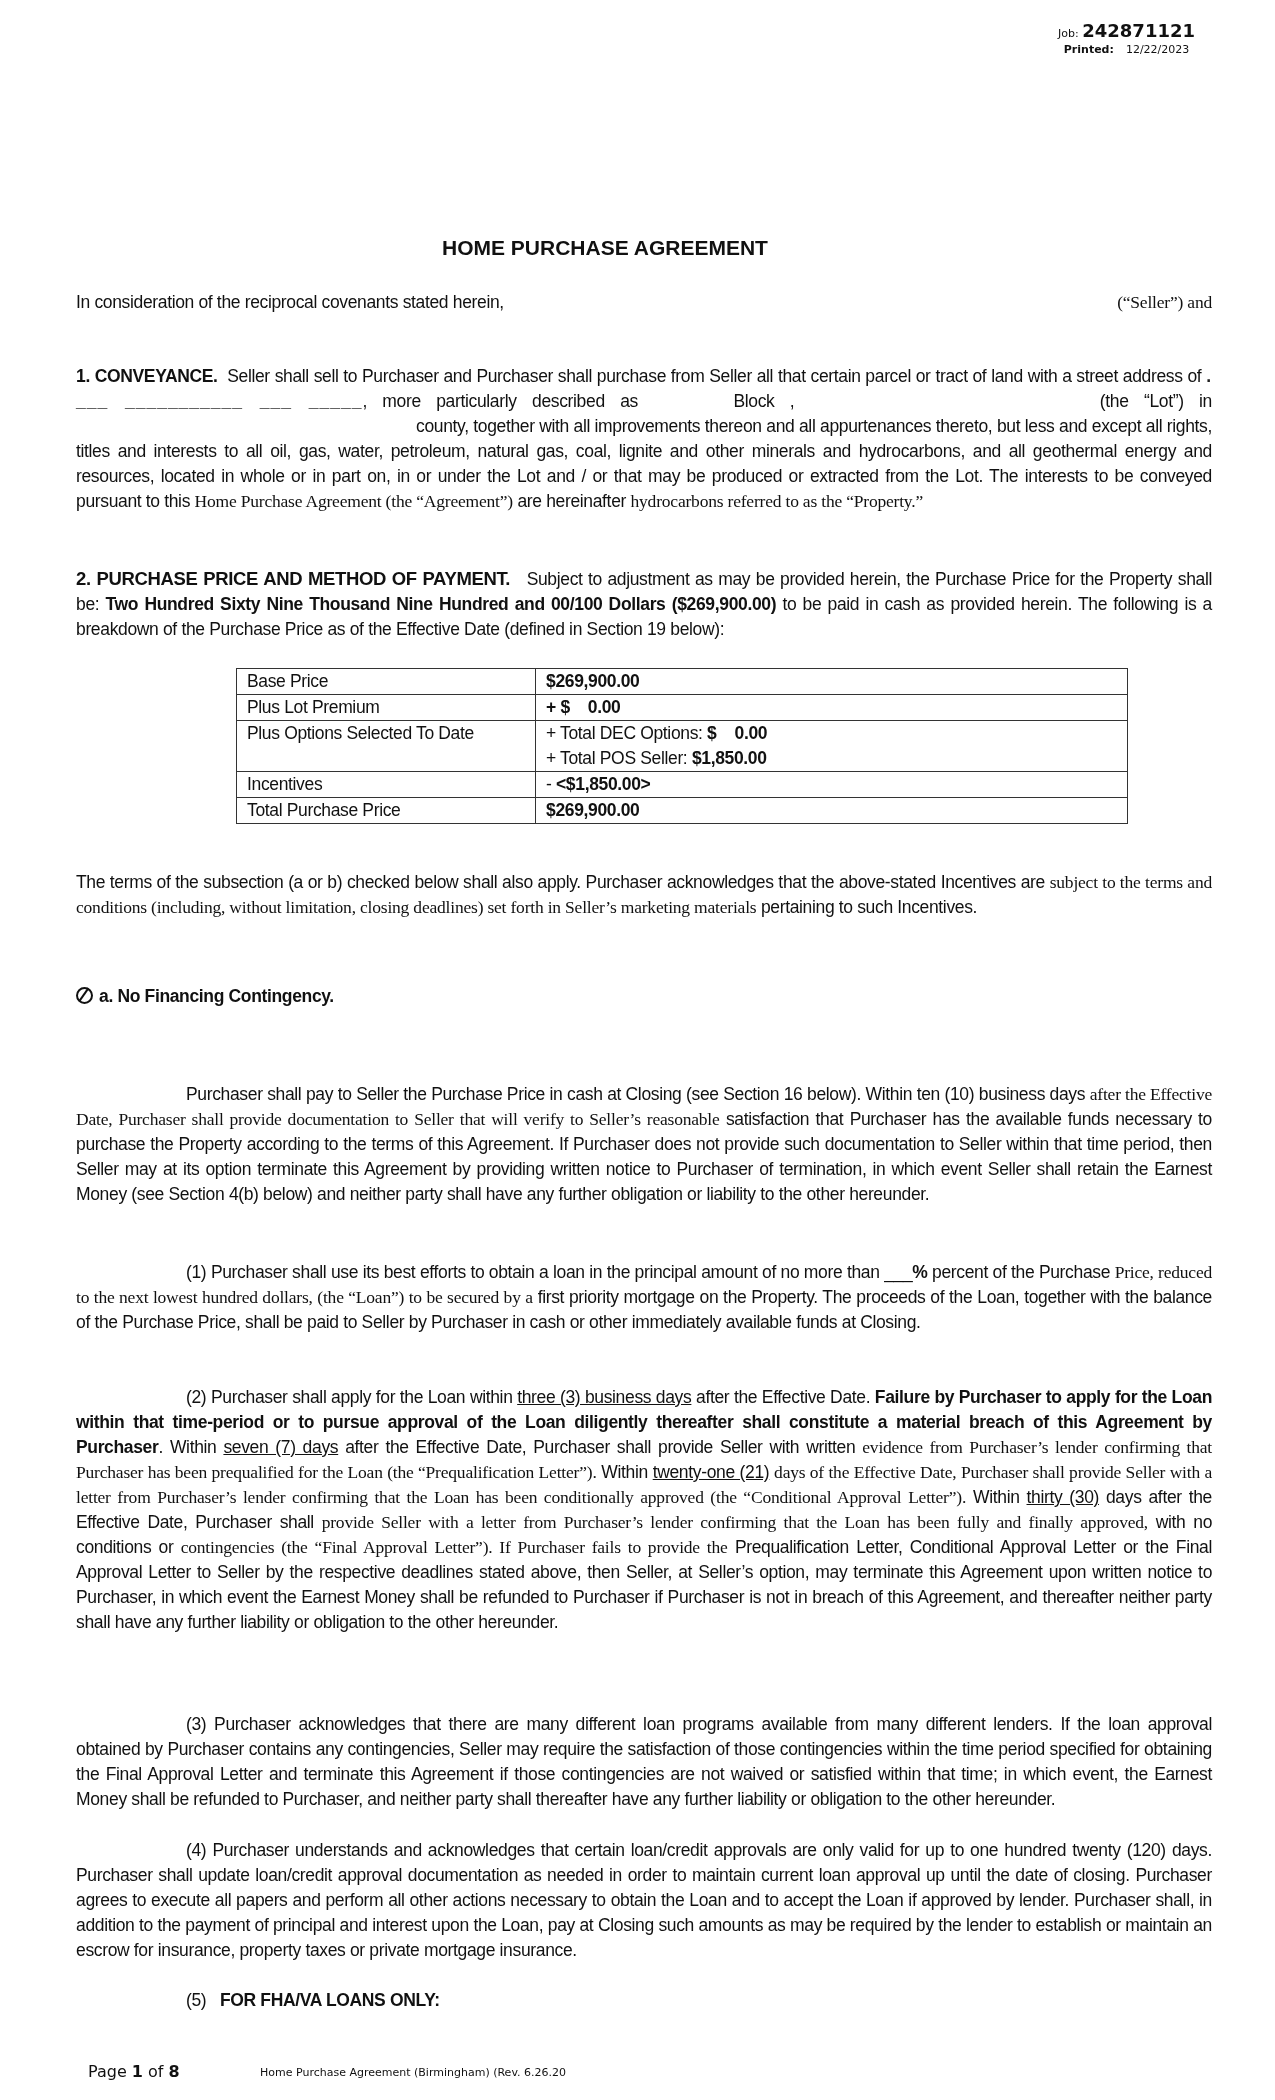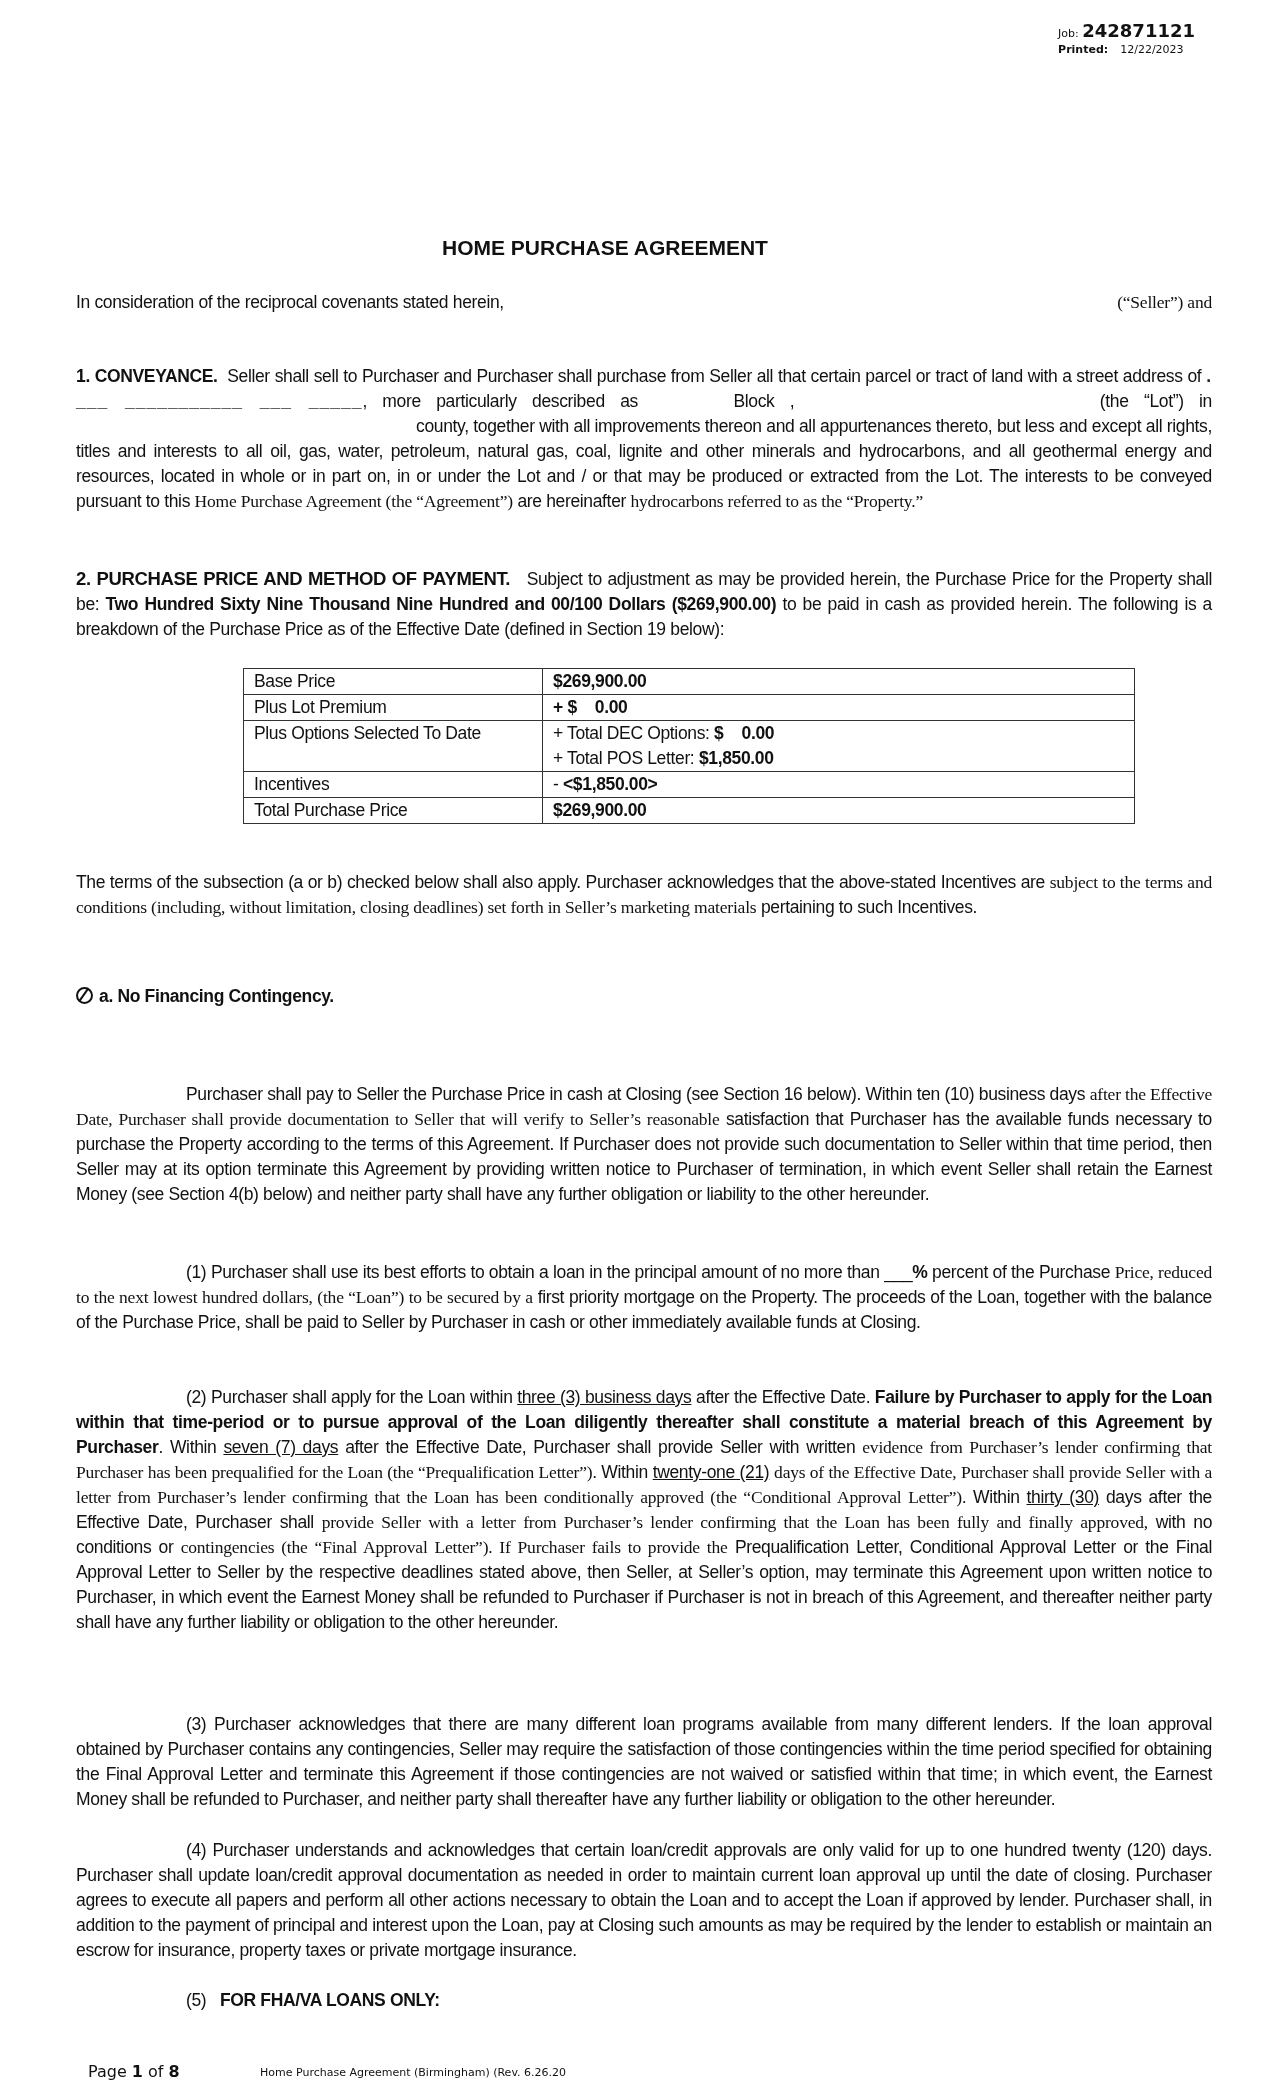--- a/index.html
+++ b/index.html
@@ -1,31 +1,31 @@
 <!DOCTYPE html>
 <html><head>
 <meta charset="utf-8">
 <style>
   html, body { margin: 0; padding: 0; background: #ffffff; }
   body { width: 1275px; height: 2100px; position: relative; color: #111; overflow: hidden; }
   .page { position: absolute; left: 0; top: 0; width: 1275px; height: 2100px; }
-  .job { position: absolute; right: 80px; top: 20px; text-align: left; font-family: "DejaVu Sans", sans-serif; }
+  .job { position: absolute; right: 80px; top: 20px; text-align: center; font-family: "DejaVu Sans", sans-serif; }
   .job .row1 { font-size: 11px; }
   .job .row1 b { font-size: 18px; font-weight: bold; }
   .job .row2 { font-size: 11px; margin-top: 2px; }
   .job .row2 b { margin-right: 12px; }
   .title { position: absolute; top: 236px; left: 0; width: 1136px; text-align: center; font-family: "Liberation Sans", sans-serif; font-weight: bold; font-size: 21px; padding-left: 37px; }
   .block { position: absolute; left: 76px; width: 1136px; font-family: "Liberation Sans", sans-serif; font-size: 17.5px; line-height: 25px; text-align: justify; letter-spacing: -0.35px; }
   .block p { margin: 0; }
   .ind { display: inline-block; width: 110px; }
   .tnr { font-family: "Liberation Serif", serif; letter-spacing: -0.2px; }
   .u { text-decoration: underline; }
   .redact { font-weight: bold; letter-spacing: 1px; color: #222; }
   .gap { display: inline-block; }
-  table.price { position: absolute; left: 243px; top: 668px; width: 892px; border-collapse: collapse; font-family: "Liberation Sans", sans-serif; font-size: 17.5px; letter-spacing: -0.35px; }
+  table.price { position: absolute; left: 236px; top: 668px; width: 892px; border-collapse: collapse; font-family: "Liberation Sans", sans-serif; font-size: 17.5px; letter-spacing: -0.35px; }
   table.price td { border: 1.5px solid #333; padding: 0 10px; height: 25px; line-height: 25px; vertical-align: top; }
   table.price td.lbl { width: 278px; }
   .radio { display: inline-block; width: 13px; height: 13px; border: 2px solid #111; border-radius: 50%; position: relative; top: 2px; margin-right: 6px; }
   .radio.checked::after { content: ""; position: absolute; left: 5px; top: -2px; width: 2px; height: 15px; background: #111; transform: rotate(35deg); }
   .footer { position: absolute; top: 2062px; left: 88px; font-family: "DejaVu Sans", sans-serif; }
   .footer .pg { font-size: 16px; }
   .footer .rev { position: absolute; left: 172px; top: 4px; font-size: 11px; white-space: nowrap; }
   .bold { font-weight: bold; margin-top: 26px; }
 </style>
 </head>
@@ -77,21 +77,21 @@
       <td class="bold">$269,900.00</td>
     </tr>
     <tr>
       <td class="lbl">Plus Lot Premium</td>
       <td><b>+ $</b>&nbsp;&nbsp;&nbsp;&nbsp;<b>0.00</b></td>
     </tr>
     <tr>
       <td class="lbl">Plus Options Selected To Date</td>
       <td>
         <div><span>+ Total DEC Options:</span> <b>$</b>&nbsp;&nbsp;&nbsp;&nbsp;<b>0.00</b></div>
-        <div><span>+ Total POS Letter:</span> <b>$1,850.00</b></div>
+        <div><span>+ Total POS Seller:</span> <b>$1,850.00</b></div>
       </td>
     </tr>
     <tr>
       <td class="lbl">Incentives</td>
       <td><span>-</span> <b>&lt;$1,850.00&gt;</b></td>
     </tr>
     <tr>
       <td class="lbl">Total Purchase Price</td>
       <td class="bold">$269,900.00</td>
     </tr>

